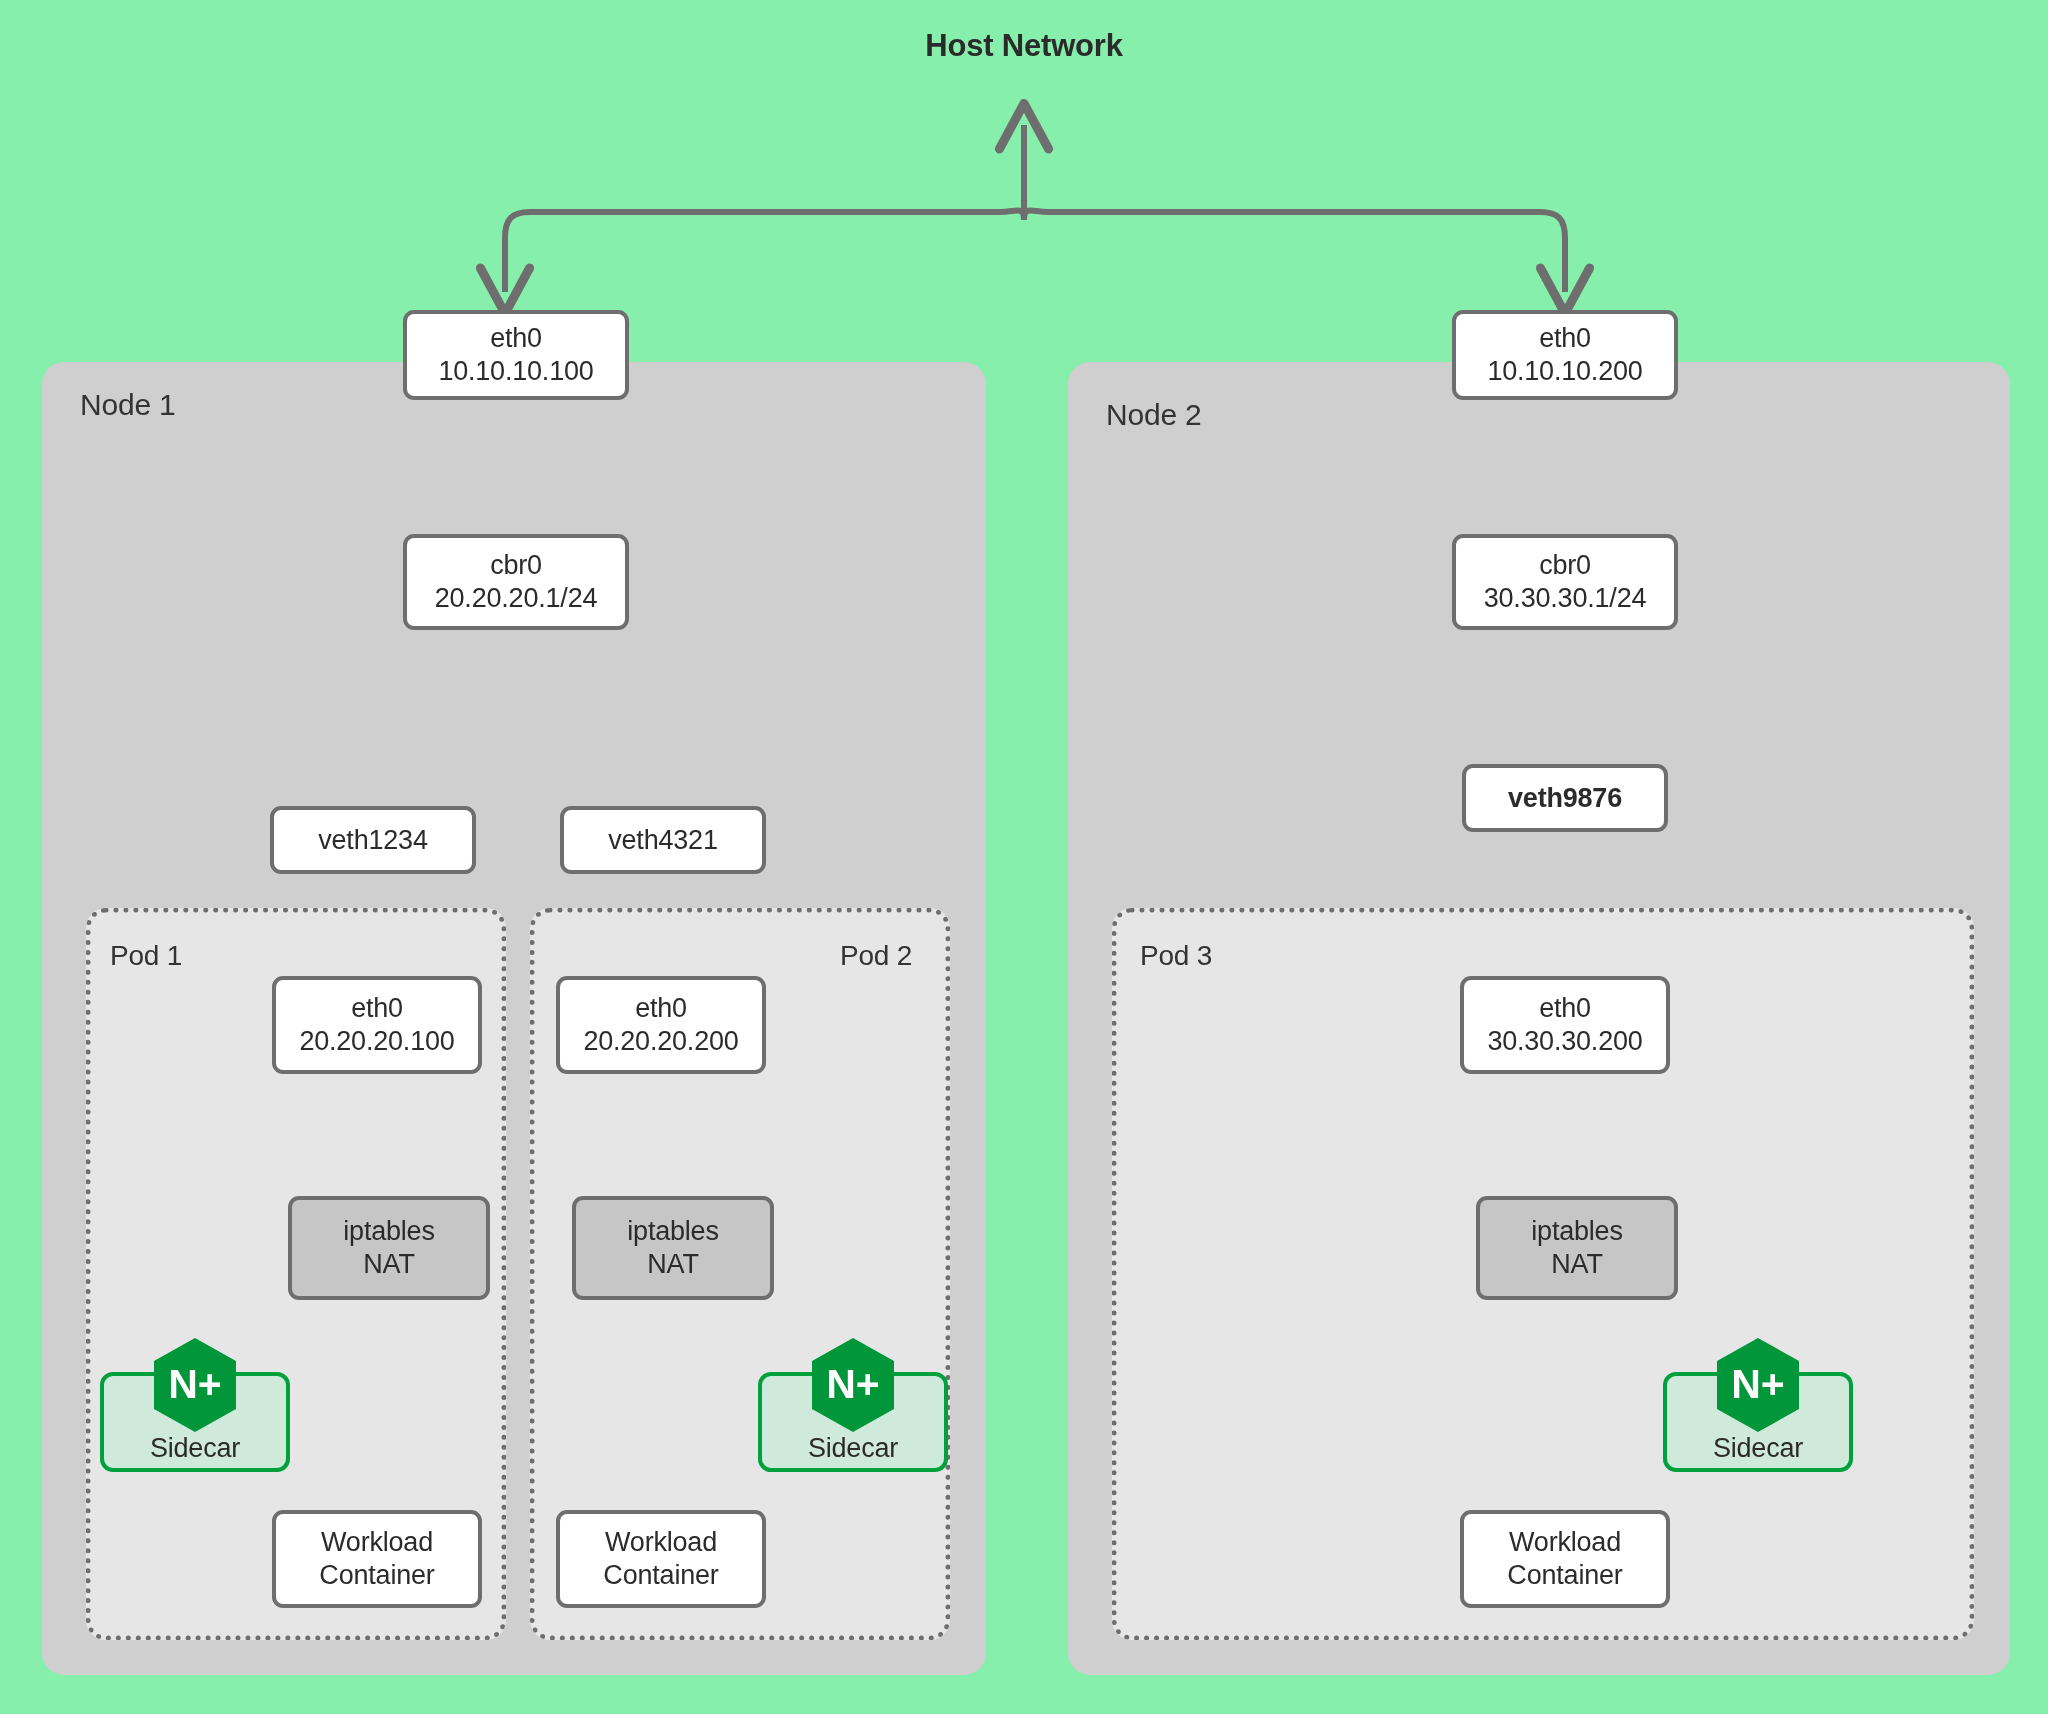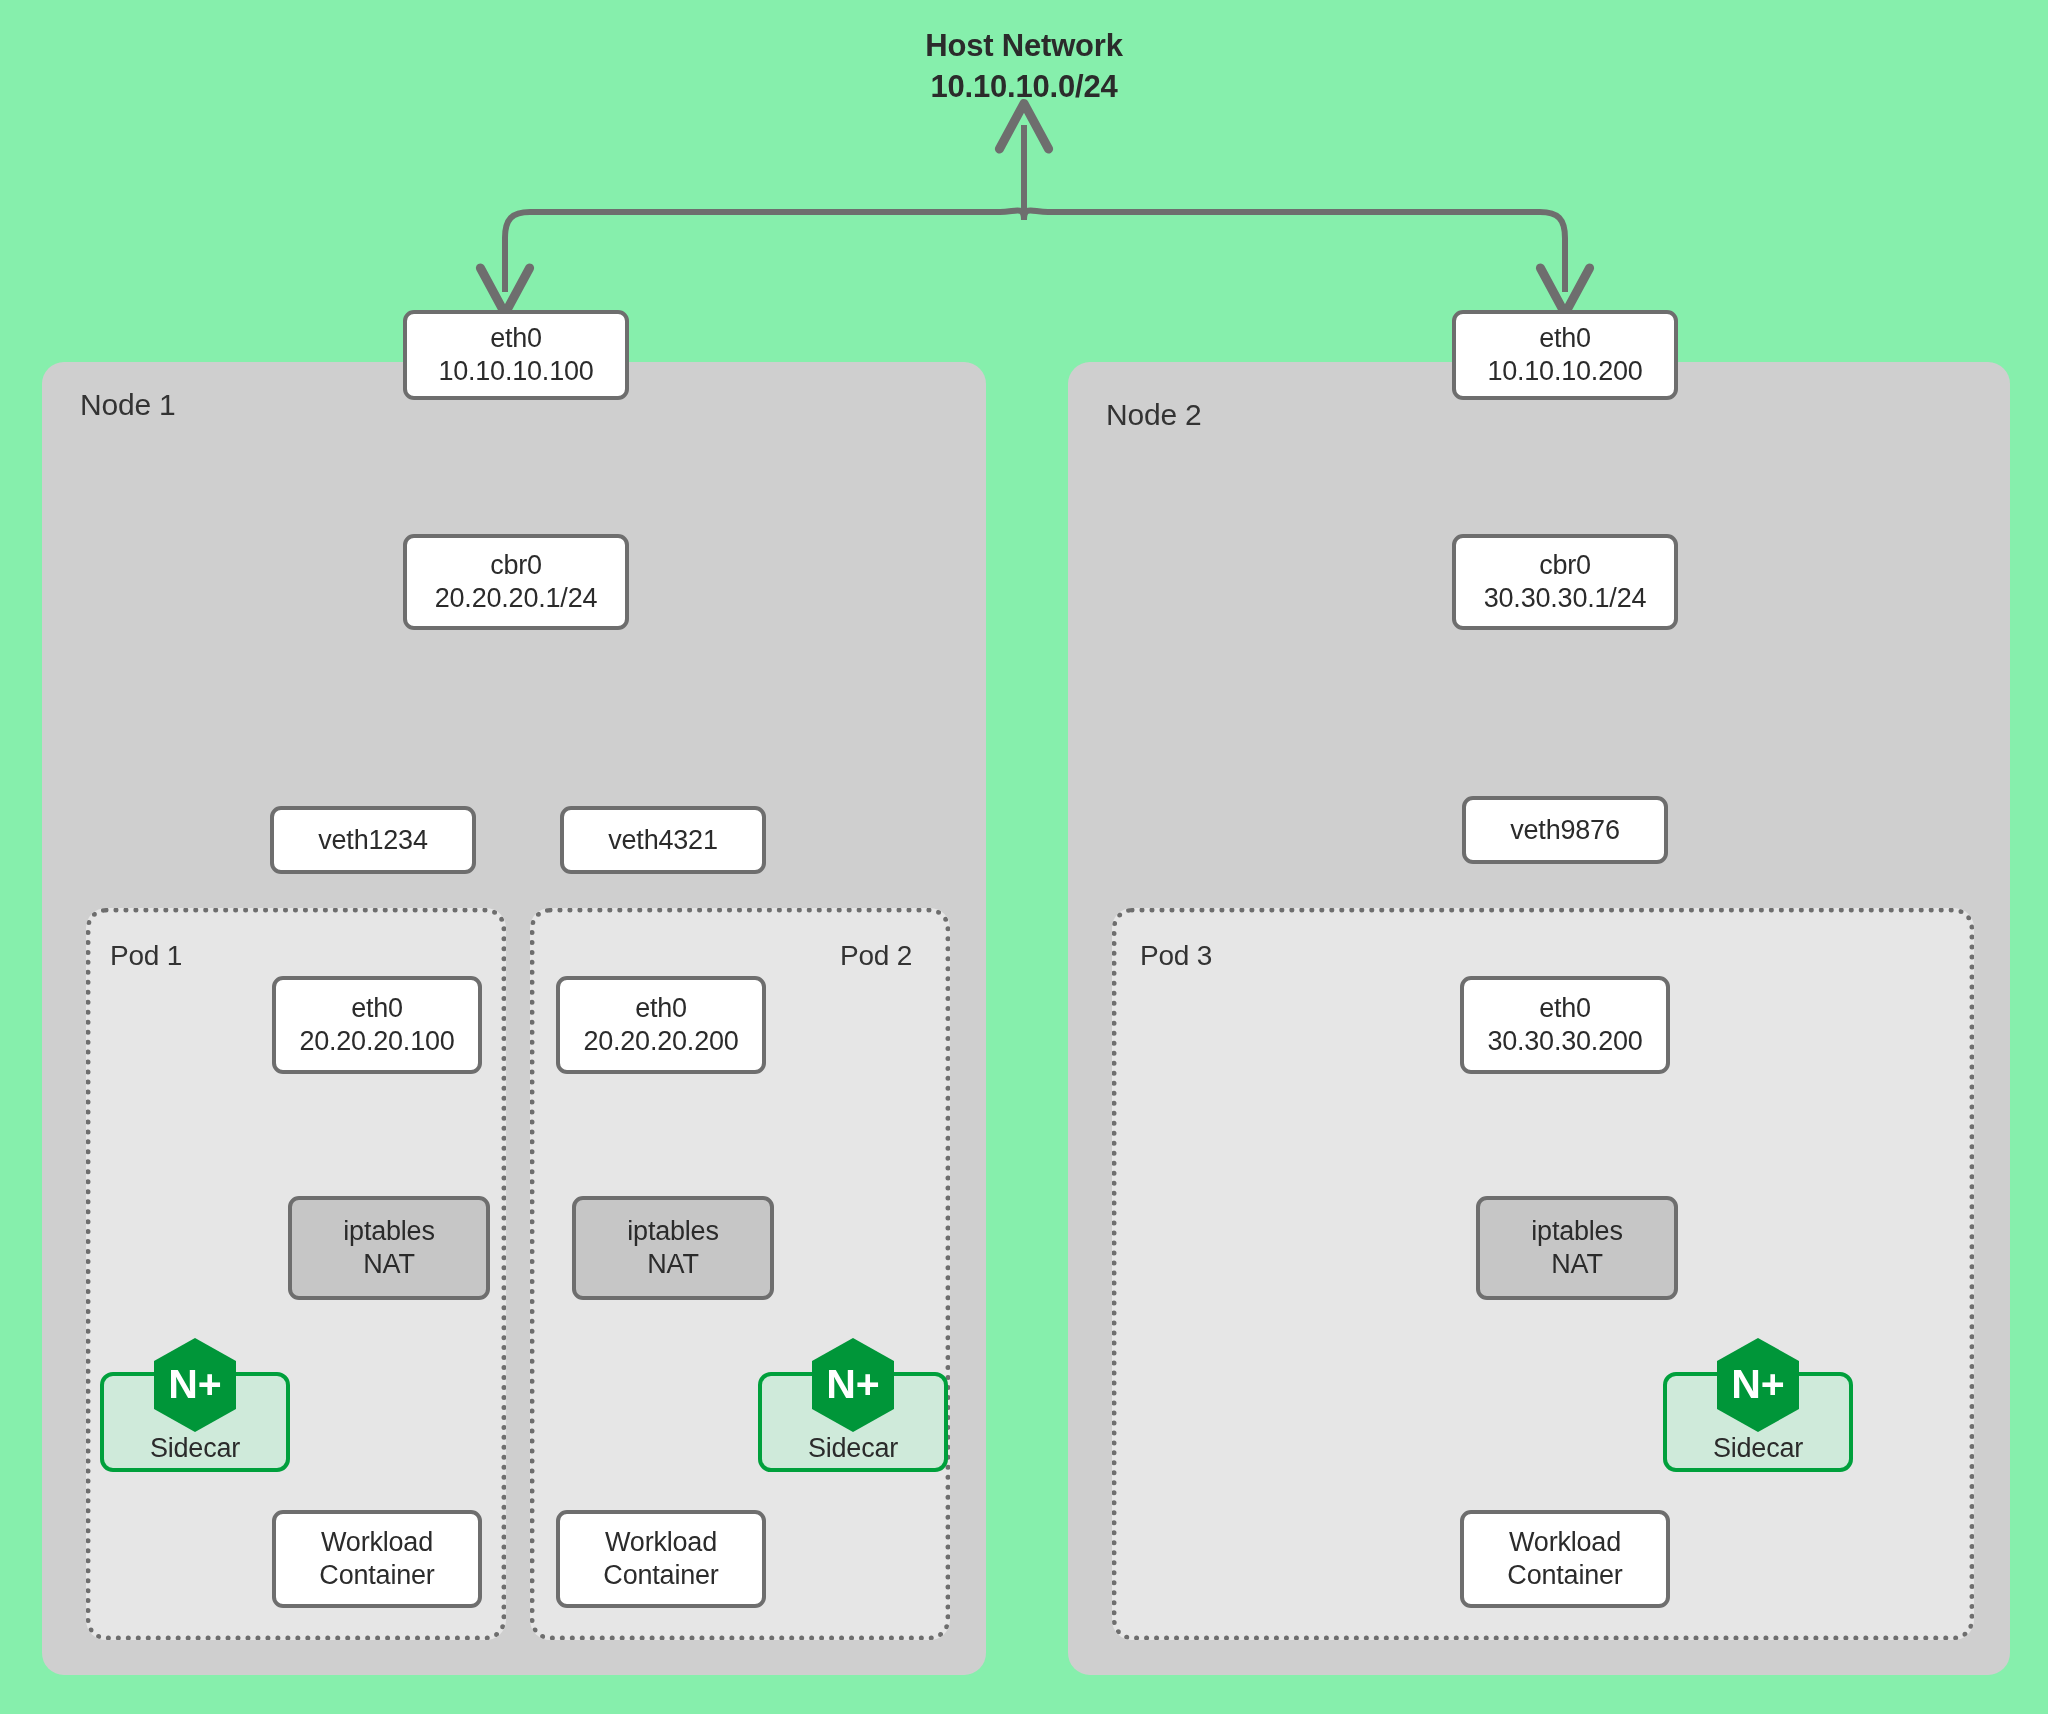--- a/index.html
+++ b/index.html
@@ -187,21 +187,20 @@
       <path d="M1565,1188 L1565,1108"></path>
       <path d="M1565,1312 L1565,1502"></path>
       <path d="M1565,1502 L1565,1312"></path>
       <path d="M1753,1290 C1753,1244 1747,1238 1717,1238 L1681,1238"></path>
       <path d="M1681,1238 L1717,1238 C1747,1238 1753,1244 1753,1290"></path>
     </g>
   </svg>
 
   <div class="host-title">
     <span>Host Network</span>
-    <span class="l2">10.10.10.0/24</span>
   </div>
 
   <div class="node-box" style="left:42px; top:362px; width:944px; height:1313px;"></div>
   <div class="node-label" style="left:80px; top:388px;">Node 1</div>
 
   <div class="nbox" style="left:403px; top:310px; width:226px; height:90px;">
     <span>eth0</span>
     <span>10.10.10.100</span>
   </div>
 
@@ -273,21 +272,21 @@
   <div class="nbox" style="left:1452px; top:310px; width:226px; height:90px;">
     <span>eth0</span>
     <span>10.10.10.200</span>
   </div>
 
   <div class="nbox" style="left:1452px; top:534px; width:226px; height:96px;">
     <span>cbr0</span>
     <span>30.30.30.1/24</span>
   </div>
 
-  <div class="nbox" style="left:1462px; top:796px; width:206px; height:68px;">
+  <div class="nbox" style="left:1462px; top:764px; width:206px; height:68px;font-weight:bold;">
     <span>veth9876</span>
   </div>
 
   <div class="pod-box" style="left:1112px; top:908px; width:862px; height:732px;"></div>
   <div class="pod-label" style="left:1140px; top:940px;">Pod 3</div>
 
   <div class="nbox" style="left:1460px; top:976px; width:210px; height:98px;">
     <span>eth0</span>
     <span>30.30.30.200</span>
   </div>

